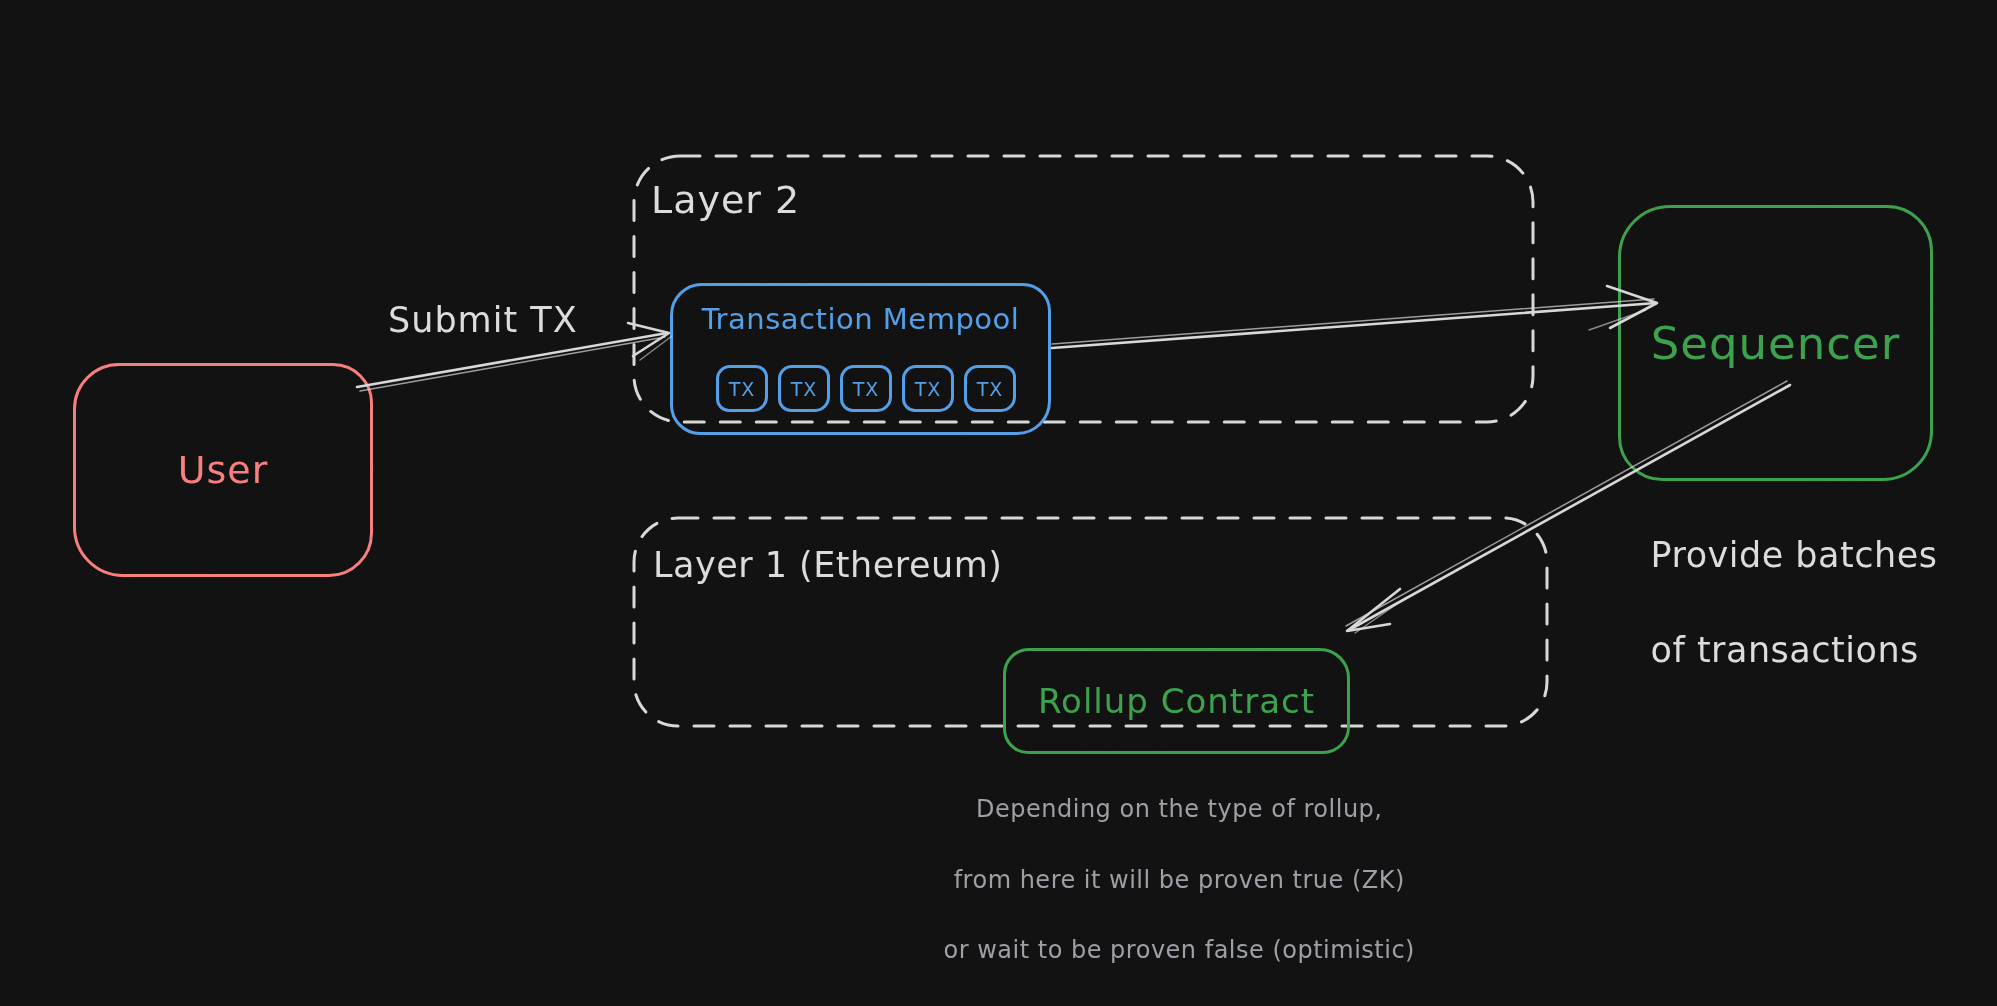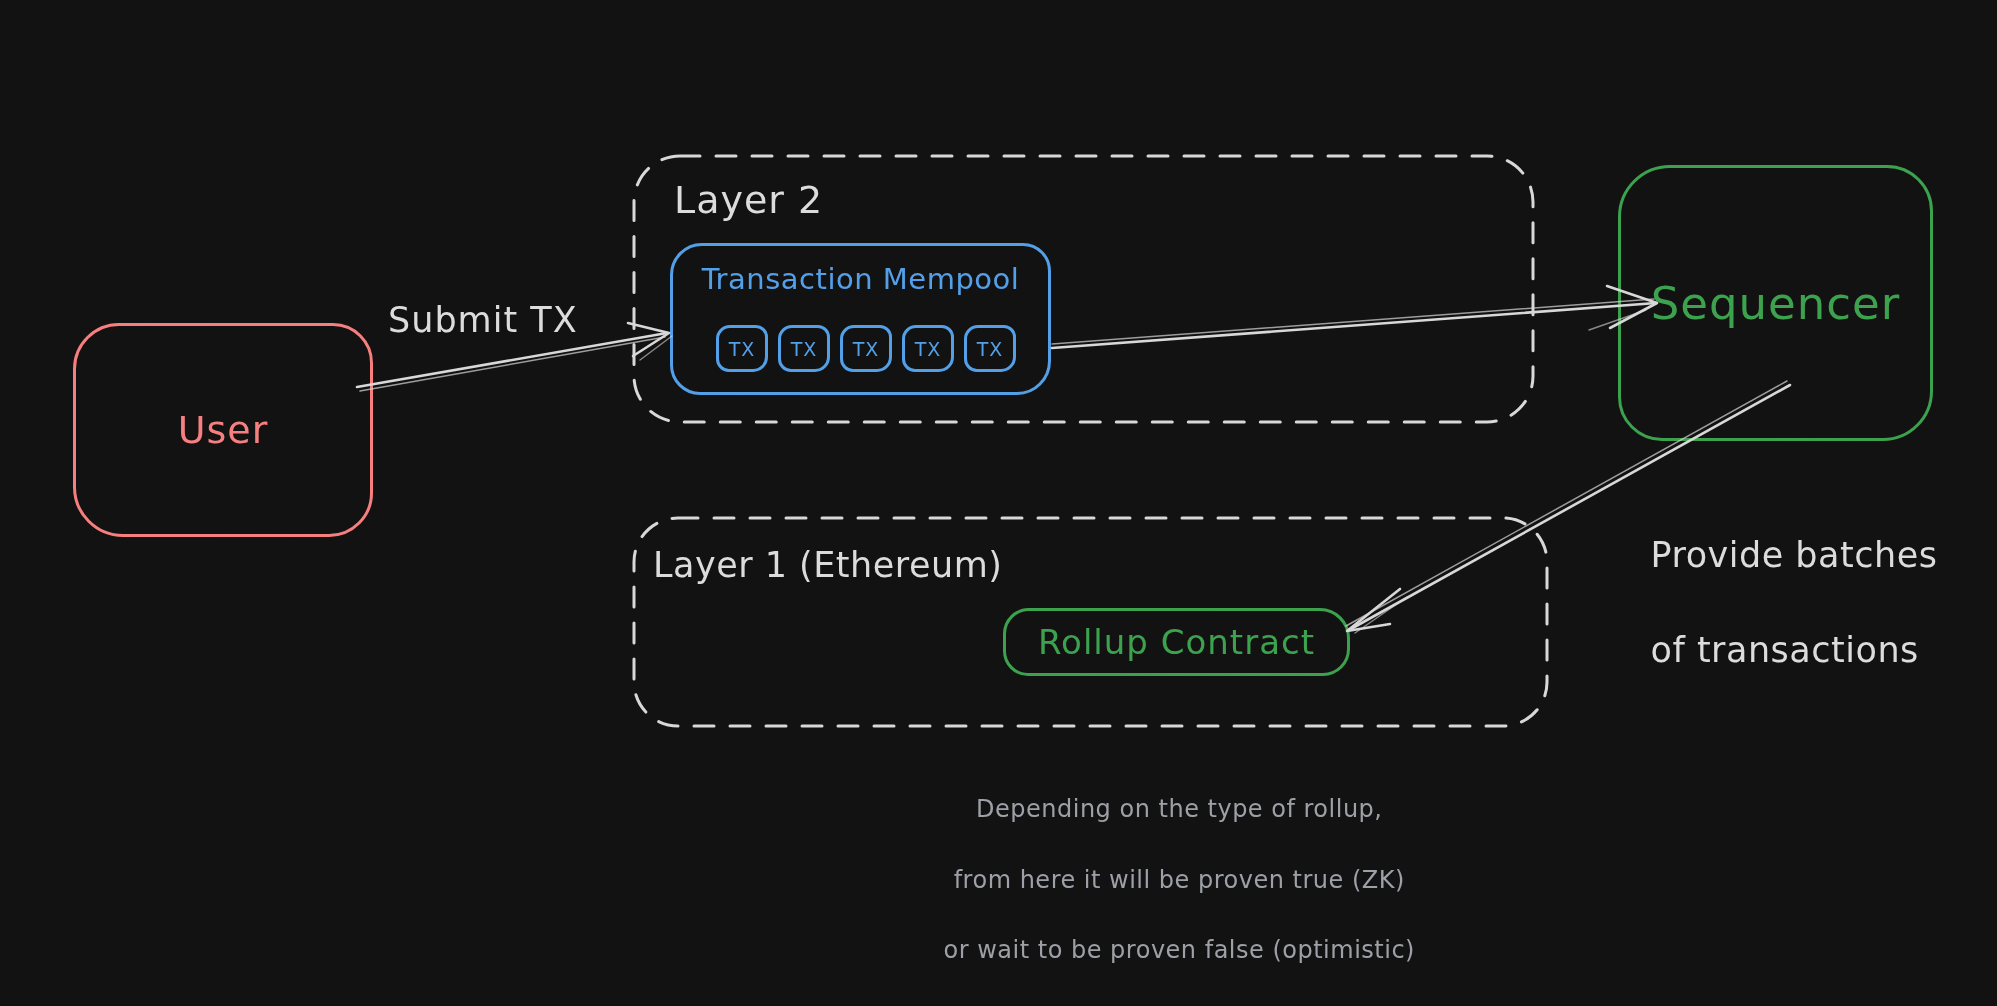--- a/index.html
+++ b/index.html
@@ -8,21 +8,21 @@
     width:1997px;height:1006px;
     background:var(--color-background,#121212);
     font-family:"DejaVu Sans","Liberation Sans",sans-serif;
     overflow:hidden;
   }
   .layer{position:absolute;left:0;top:0;width:1997px;height:1006px;pointer-events:none;}
   .containers{z-index:1;}
   .arrowslayer{z-index:4;}
 
   
-  .node{position:absolute;z-index:2;background:transparent;box-sizing:border-box;}
+  .node{position:absolute;z-index:2;background:transparent;box-sizing:border-box;margin-top:40px;}
   .node::after{ 
     content:"";position:absolute;inset:-2px;border:1.6px solid currentColor;
     border-radius:inherit;opacity:.40;transform:rotate(.25deg);pointer-events:none;
   }
   .user-box{
     left:73px;top:323px;width:300px;height:214px;
     border:3px solid var(--color-user);color:var(--color-user);
     border-radius:46px 40px 44px 50px;
     display:flex;align-items:center;justify-content:center;
     font-size:38px;letter-spacing:1px;
@@ -46,30 +46,30 @@
     border-radius:inherit;opacity:.45;transform:rotate(-1.2deg);pointer-events:none;
   }
   .sequencer-box{
     left:1618px;top:165px;width:315px;height:276px;
     border:3px solid var(--color-sequencer);color:var(--color-sequencer);
     border-radius:52px 46px 50px 44px;
     display:flex;align-items:center;justify-content:center;
     font-size:45px;letter-spacing:1px;
   }
   .rollup-box{
-    left:1003px;top:608px;width:347px;height:68px;
+    left:1003px;top:608px;width:347px;height:106px;
     border:3px solid var(--color-sequencer);color:var(--color-sequencer);
     border-radius:26px 30px 27px 25px;
     display:flex;align-items:center;justify-content:center;
     font-size:34px;letter-spacing:1px;
   }
 
   
   .freelabel{position:absolute;z-index:3;color:var(--color-text);white-space:pre;}
-  .layer2-label{left:674px;top:178px;font-size:38px;letter-spacing:1px;}
+  .layer2-label{left:651px;top:178px;font-size:38px;letter-spacing:1px;}
   .layer1-label{left:653px;top:545px;font-size:35px;letter-spacing:.5px;}
   .submit-label{left:388px;top:300px;font-size:35px;letter-spacing:1px;}
   .provide-label{left:1604px;top:484px;font-size:35px;line-height:1.36;letter-spacing:.5px;}
   .caption{
     left:843px;top:757px;width:640px;text-align:center;
     font-size:24px;line-height:1.47;color:var(--color-caption);letter-spacing:.5px;
   }
 </style>
 </head>
 <body>

